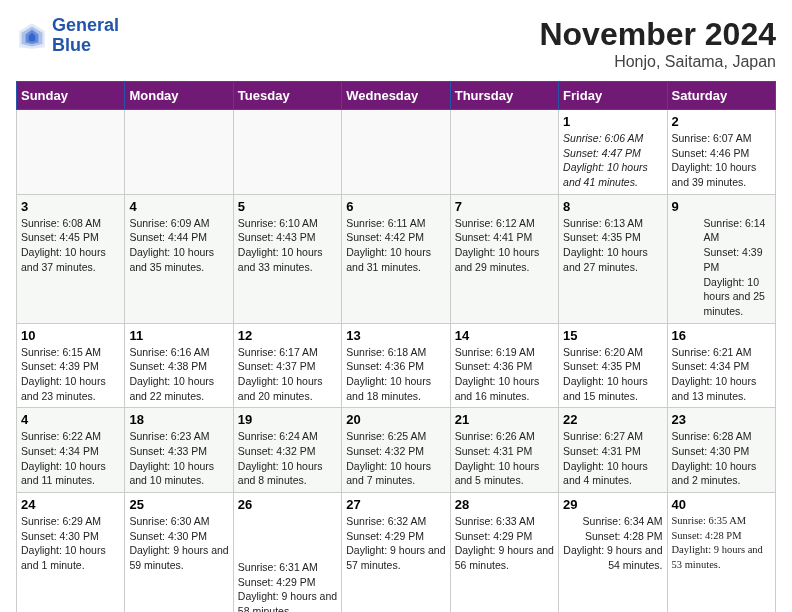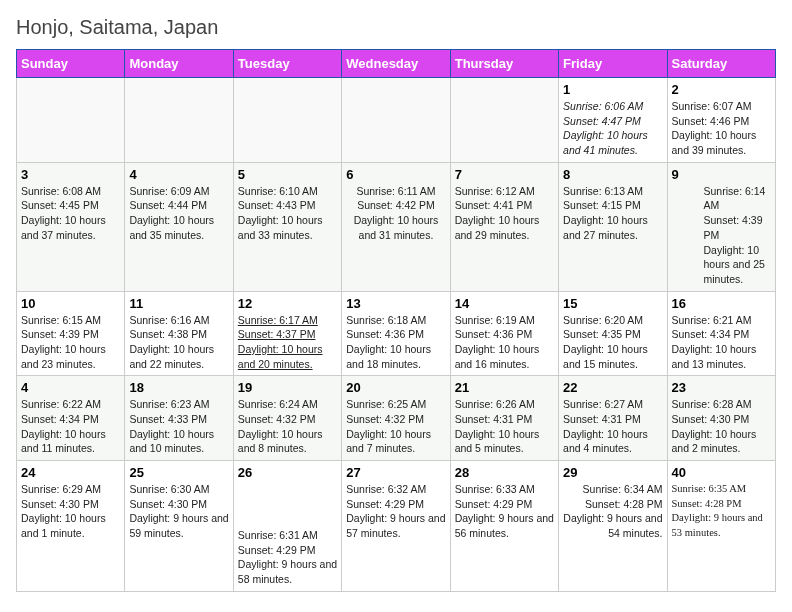--- a/index.html
+++ b/index.html
@@ -33,30 +33,30 @@
     }
     .title-area {
       text-align: right;
     }
     .month-title {
       font-size: 32px;
       font-weight: bold;
       color: #222;
     }
     .location-title {
-      font-size: 20px;
+      font-size: 16px;
       color: #444;
     }
     table {
       width: 100%;
       border-collapse: collapse;
       font-size: 11px;
     }
     thead th {
-      background: #d946ef;
+      background: #701a75;
       color: #fff;
       padding: 6px 4px;
       text-align: left;
       font-size: 13px;
       font-weight: bold;
       border: 1px solid #2255aa;
     }
     td {
       border: 1px solid #ccc;
       vertical-align: top;
@@ -83,21 +83,34 @@
       line-height: 1.4;
     }
     tr:nth-child(even) td:not(.empty) {
       background: #f5f8f5;
     }
   </style>
 </head>
 <body>
 
 <div class="header-area">
+  <div class="logo">
+    <svg class="logo-icon" viewBox="0 0 40 40" xmlns="http://www.w3.org/2000/svg">
+      <polygon points="20,4 36,14 36,34 20,36 4,34 4,14" fill="#3366cc" opacity="0.15"></polygon>
+      <polygon points="20,8 33,16 33,30 20,33 7,30 7,16" fill="#3366cc" opacity="0.3"></polygon>
+      <polygon points="20,12 28,18 28,28 20,30 12,28 12,18" fill="#3366cc" opacity="0.6"></polygon>
+      <polygon points="20,16 24,20 24,26 20,27 16,26 16,20" fill="#3366cc"></polygon>
+    </svg>
+    <div class="logo-text">
+      <div>General</div>
+      <div>Blue</div>
+    </div>
+  </div>
   <div class="title-area">
+    <div class="month-title">November 2024</div>
     <div class="location-title">Honjo, Saitama, Japan</div>
   </div>
 </div>
 
 <table>
   <thead>
     <tr>
     <th>Sunday</th>
         <th>Monday</th>
         <th>Tuesday</th>
@@ -141,34 +154,34 @@
 Daylight: 10 hours and 35 minutes.</div>
         </td>
         <td class="shaded">
           <span class="day-num">5</span>
           <div class="day-info" style="white-space: pre-line;">Sunrise: 6:10 AM
 Sunset: 4:43 PM
 Daylight: 10 hours and 33 minutes.</div>
         </td>
         <td class="shaded">
           <span class="day-num">6</span>
-          <div class="day-info" style="white-space: pre-line; text-align: center;">Sunrise: 6:11 AM
+          <div class="day-info" style="white-space: pre-line;">Sunrise: 6:11 AM
 Sunset: 4:42 PM
 Daylight: 10 hours and 31 minutes.</div>
         </td>
         <td class="shaded">
           <span class="day-num">7</span>
           <div class="day-info" style="white-space: pre-line;">Sunrise: 6:12 AM
 Sunset: 4:41 PM
 Daylight: 10 hours and 29 minutes.</div>
         </td>
         <td class="shaded">
           <span class="day-num">8</span>
           <div class="day-info" style="white-space: pre-line;">Sunrise: 6:13 AM
-Sunset: 4:15 PM
+Sunset: 4:35 PM
 Daylight: 10 hours and 27 minutes.</div>
         </td>
         <td class="shaded">
           <span class="day-num">9</span>
           <div class="day-info" style="white-space: pre-line; margin-left: 32px;">Sunrise: 6:14 AM
 Sunset: 4:39 PM
 Daylight: 10 hours and 25 minutes.</div>
         </td>
       </tr>
       <tr>
@@ -179,21 +192,21 @@
 Daylight: 10 hours and 23 minutes.</div>
         </td>
         <td>
           <span class="day-num">11</span>
           <div class="day-info" style="white-space: pre-line;">Sunrise: 6:16 AM
 Sunset: 4:38 PM
 Daylight: 10 hours and 22 minutes.</div>
         </td>
         <td>
           <span class="day-num">12</span>
-          <div class="day-info" style="white-space: pre-line; text-decoration: underline;">Sunrise: 6:17 AM
+          <div class="day-info" style="white-space: pre-line;">Sunrise: 6:17 AM
 Sunset: 4:37 PM
 Daylight: 10 hours and 20 minutes.</div>
         </td>
         <td>
           <span class="day-num">13</span>
           <div class="day-info" style="white-space: pre-line;">Sunrise: 6:18 AM
 Sunset: 4:36 PM
 Daylight: 10 hours and 18 minutes.</div>
         </td>
         <td>

